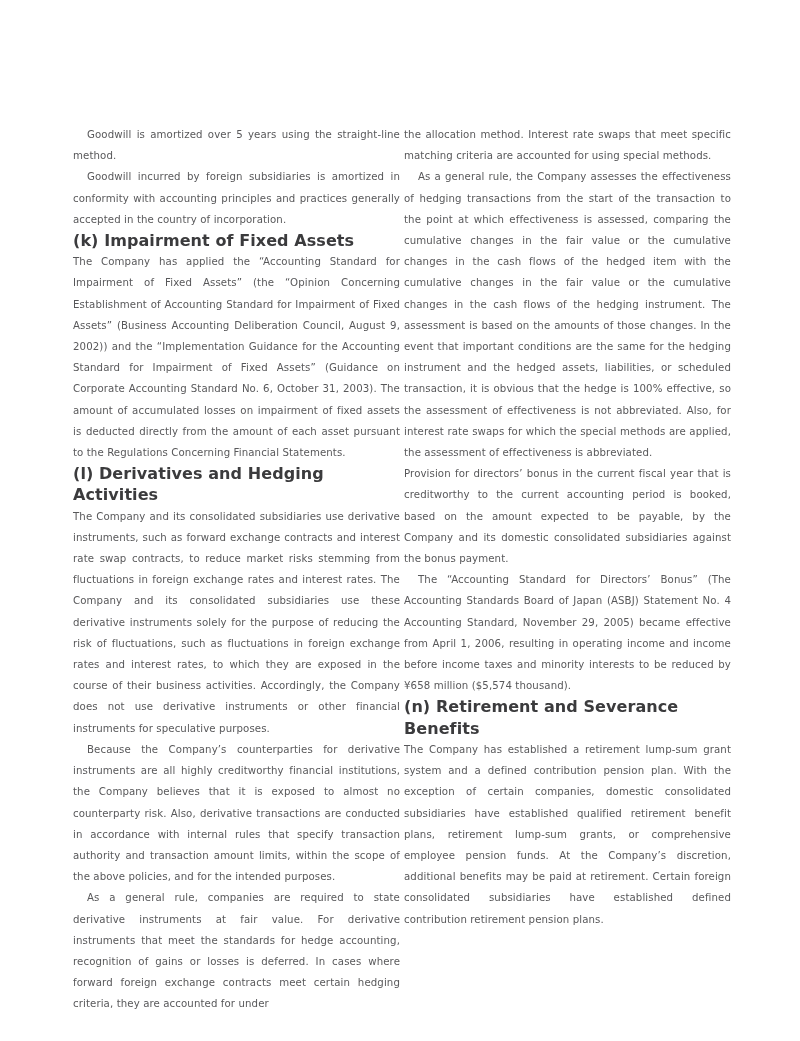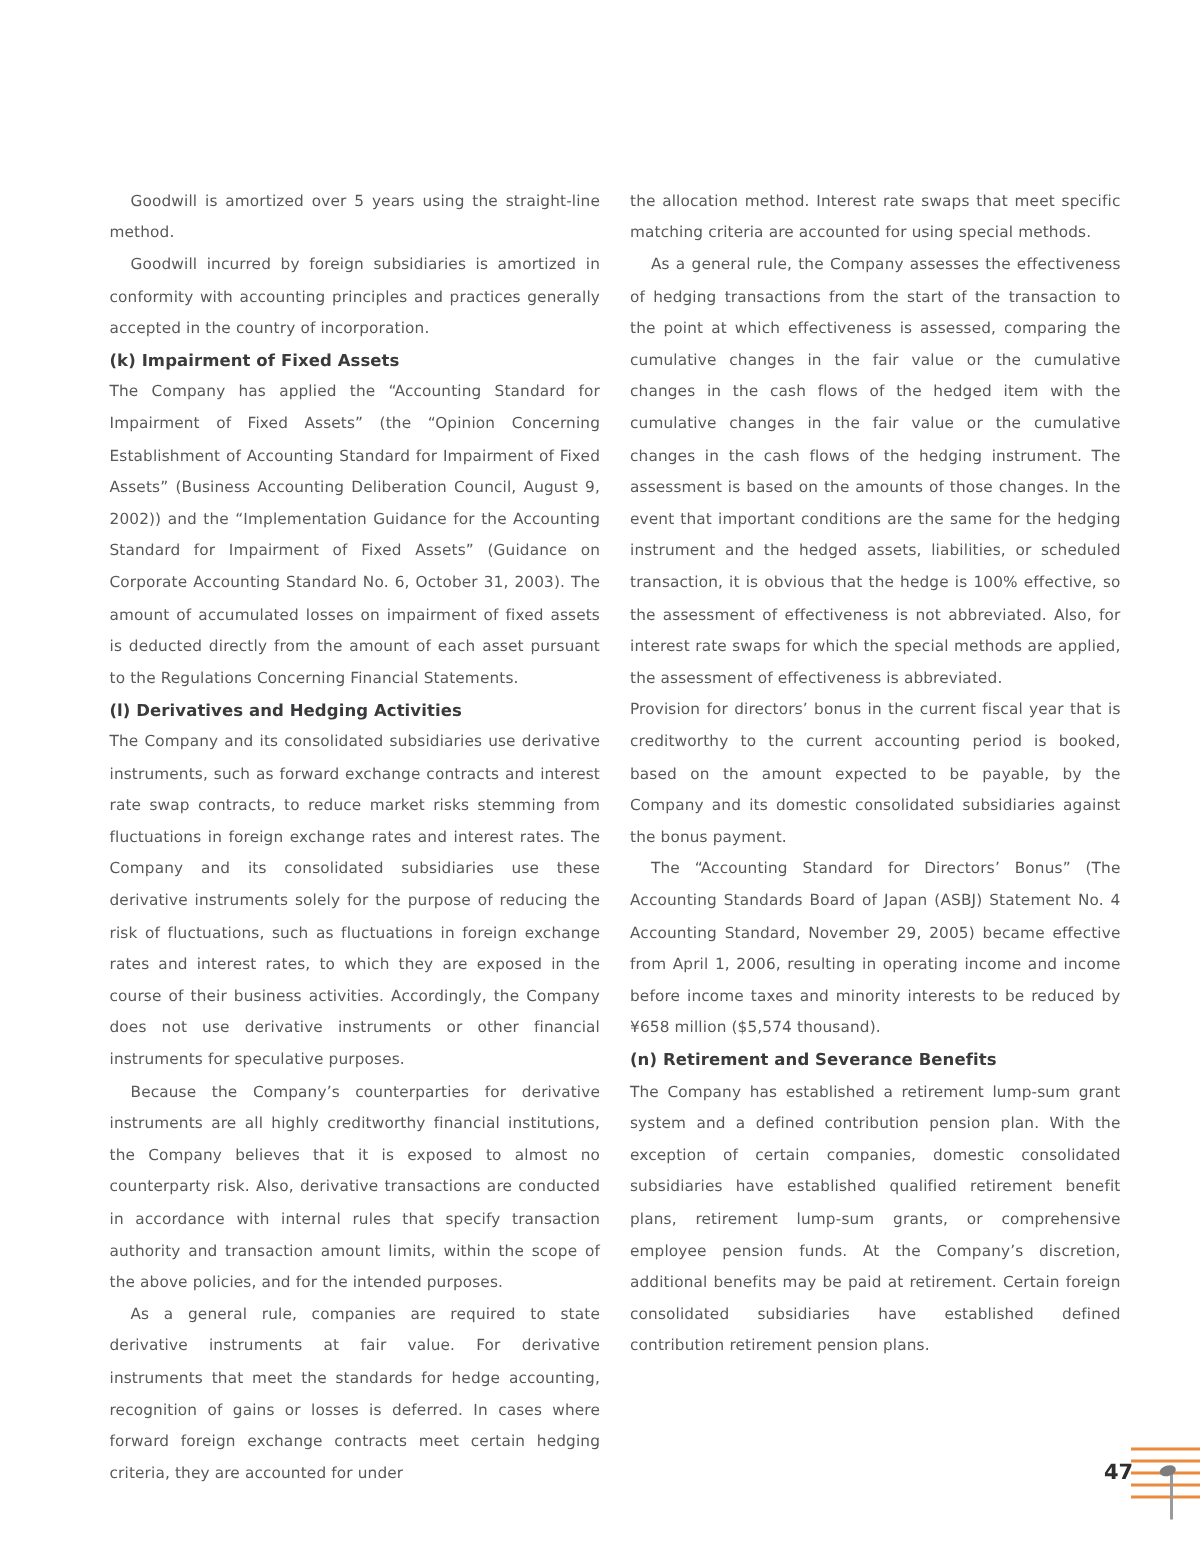--- a/index.html
+++ b/index.html
@@ -20,21 +20,21 @@
     inset: 0;
     background: #ffffff;
   }
   .columns {
     position: absolute;
     left: 73px;
     top: 124px;
     width: 674px;
     height: 860px;
     display: flex;
-    gap: 20px;
+    gap: 4px;
   }
   .col {
     width: 327px;
     flex: 0 0 327px;
   }
   p.body-par {
     margin: 0;
     font-size: 10.2px;
     line-height: 21.2px;
     text-align: justify;
@@ -42,21 +42,21 @@
     color: #58585a;
     letter-spacing: 0.01em;
     -webkit-hyphens: none;
     hyphens: none;
   }
   p.indent {
     text-indent: 14px;
   }
   h3.sec-head {
     margin: 0;
-    font-size: 11px;
+    font-size: 16px;
     line-height: 21.2px;
     font-weight: bold;
     color: #3b3b3d;
     letter-spacing: 0.005em;
   }
   .gap-before {
     margin-top: 21.2px;
   }
   
   .page-deco {
@@ -133,26 +133,14 @@
     <div class="col" id="right-col">
         <p class="body-par">the allocation method. Interest rate swaps that meet specific matching criteria are accounted for using special methods.</p>
         <p class="body-par indent">As a general rule, the Company assesses the effectiveness of hedging transactions from the start of the transaction to the point at which effectiveness is assessed, comparing the cumulative changes in the fair value or the cumulative changes in the cash flows of the hedged item with the cumulative changes in the fair value or the cumulative changes in the cash flows of the hedging instrument. The assessment is based on the amounts of those changes. In the event that important conditions are the same for the hedging instrument and the hedged assets, liabilities, or scheduled transaction, it is obvious that the hedge is 100% effective, so the assessment of effectiveness is not abbreviated. Also, for interest rate swaps for which the special methods are applied, the assessment of effectiveness is abbreviated.</p>
         <p class="body-par">Provision for directors’ bonus in the current fiscal year that is creditworthy to the current accounting period is booked, based on the amount expected to be payable, by the Company and its domestic consolidated subsidiaries against the bonus payment.</p>
         <p class="body-par indent">The “Accounting Standard for Directors’ Bonus” (The Accounting Standards Board of Japan (ASBJ) Statement No. 4 Accounting Standard, November 29, 2005) became effective from April 1, 2006, resulting in operating income and income before income taxes and minority interests to be reduced by ¥658 million ($5,574 thousand).</p>
         <h3 class="sec-head gap-before">(n) Retirement and Severance Benefits</h3>
         <p class="body-par">The Company has established a retirement lump-sum grant system and a defined contribution pension plan. With the exception of certain companies, domestic consolidated subsidiaries have established qualified retirement benefit plans, retirement lump-sum grants, or comprehensive employee pension funds. At the Company’s discretion, additional benefits may be paid at retirement. Certain foreign consolidated subsidiaries have established defined contribution retirement pension plans.</p>
       </div>
   </div>
 
-  <div class="page-deco">
-    <div class="page-number">47</div>
-    <div class="staff">
-      <div class="line l1"></div>
-      <div class="line l2"></div>
-      <div class="line l3"></div>
-      <div class="line l4"></div>
-      <div class="line l5"></div>
-      <div class="note-stem"></div>
-      <div class="note-head"></div>
-    </div>
-  </div>
 
 </div>
 
 </body></html>

